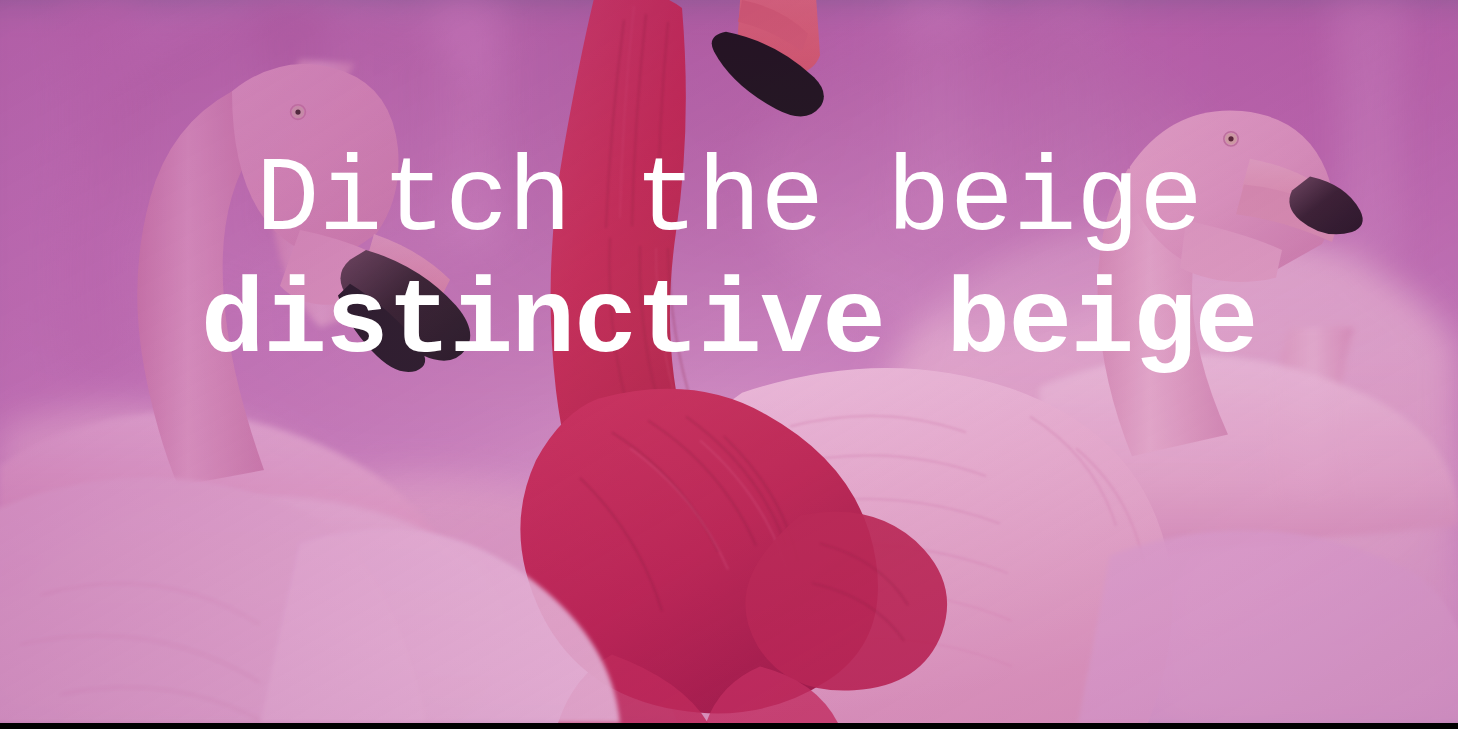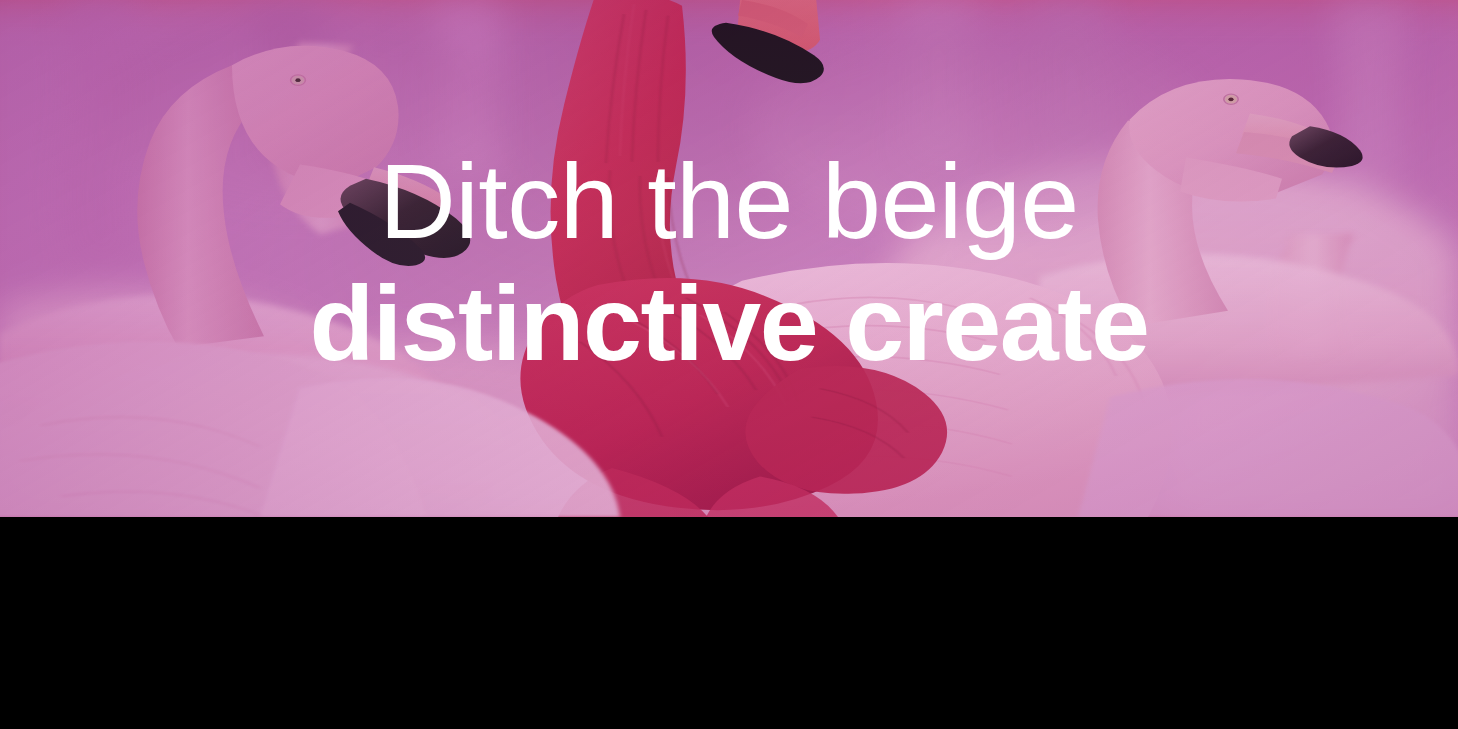--- a/index.html
+++ b/index.html
@@ -1,19 +1,19 @@
 <!DOCTYPE html>
 <html><head>
 <meta charset="utf-8">
 <style>
   html,body{margin:0;padding:0;background:#000;}
   #stage{
-    position:relative;width:1458px;height:517px;overflow:hidden;
-    font-family:Liberation Sans, sans-serif;
-    background:#ef4444;
+    position:relative;width:1458px;height:723px;overflow:hidden;
+    font-family:Liberation Mono, monospace;
+    background:#0f766e;
   }
   .layer{position:absolute;inset:0;}
   .sv{position:absolute;inset:0;width:100%;height:100%;display:block;}
 
   
   #bg-bokeh{
     background:
       radial-gradient(circle at 8% 12%, #d9a4d4 0 16%, rgba(217,164,212,0) 46%),
       radial-gradient(circle at 30% 6%, #b86fae 0 12%, rgba(184,111,174,0) 40%),
       radial-gradient(circle at 52% 8%, #cf8ec8 0 14%, rgba(207,142,200,0) 42%),
@@ -358,16 +358,16 @@
         <path d="M1110 560 q150 -56 290 10 q70 32 78 159 l-400 0 Z" fill="#e9bddd" opacity=".85"></path>
       </g>
     </svg>
   </div>
 
   <div class="layer" id="tint"></div>
   <div class="layer" id="tint2"></div>
 
   <div id="headline">
     <span class="hl-line"><span class="w-light">Ditch the beige</span></span>
-    <span class="hl-line"><span class="w-bold">distinctive create</span></span>
+    <span class="hl-line"><span class="w-bold">distinctive beige</span></span>
   </div>
 
 </div>
 
 </body></html>

